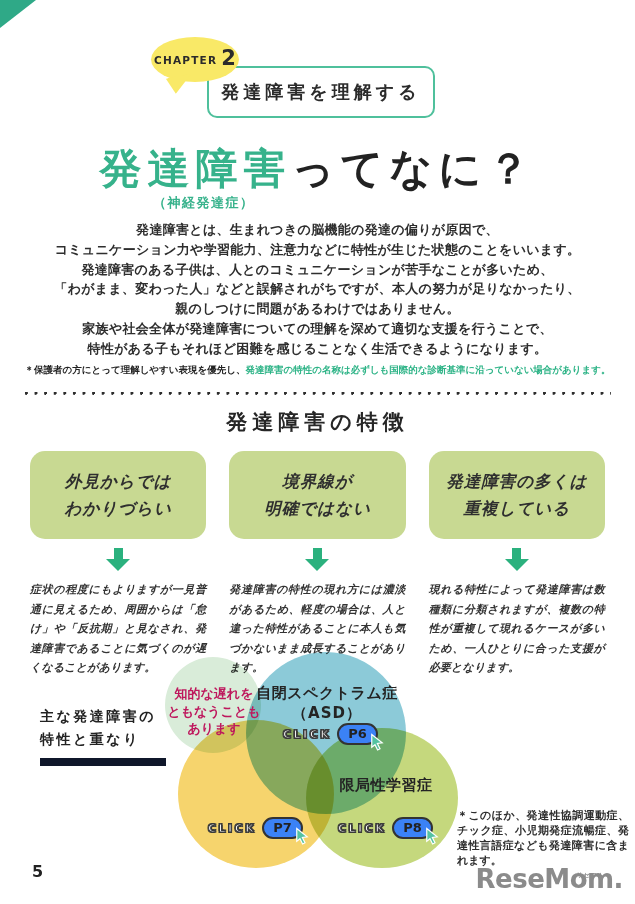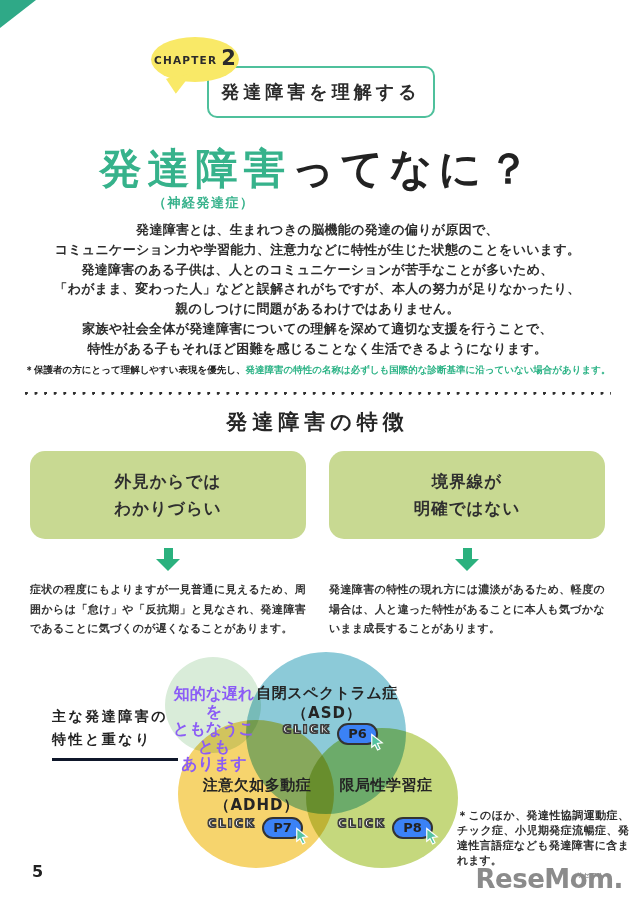--- a/index.html
+++ b/index.html
@@ -34,51 +34,51 @@
     font-size:9.5px;font-weight:700;color:#222;font-family:Liberation Serif, serif;}
   .intro-foot .green{color:#2cb386;}
   
   .dots{position:absolute;top:391px;left:24px;right:24px;height:5px;
     background-image:radial-gradient(circle at 2.2px 2.2px,#2c2c2c 1.4px,transparent 1.7px);
     background-size:9.6px 5px;background-repeat:repeat-x;}
   .section-title{position:absolute;top:408px;left:0;right:0;text-align:center;
     font-size:21px;font-weight:900;letter-spacing:5px;color:#262626;}
   
   .features{position:absolute;top:451px;left:30px;right:30px;display:flex;gap:23px;}
-  .feature{flex:1;min-width:0;}
+  .feature{flex:1;min-width:0;font-style:italic;}
   .feature-head{height:88px;background:#c8d992;border-radius:15px;display:flex;flex-direction:column;
     align-items:center;justify-content:center;font-size:16.5px;font-weight:800;line-height:27px;
     color:#2f2f2f;letter-spacing:1px;text-align:center;}
   .arrow{width:24px;margin:9px auto 9px;}
   .arrow .shaft{width:9px;height:11px;background:#2bb17e;margin:0 auto;}
   .arrow .head{width:0;height:0;border-left:12px solid transparent;border-right:12px solid transparent;
     border-top:12px solid #2bb17e;}
   .feature-body{font-size:11px;line-height:19.5px;font-weight:600;color:#333;
     text-align:justify;letter-spacing:0.2px;}
   
   .circle{position:absolute;border-radius:50%;mix-blend-mode:multiply;}
   .c-mint{left:165px;top:657px;width:96px;height:96px;background:#d9ecd9;}
   .c-blue{left:246px;top:652px;width:160px;height:162px;background:#8ccad8;}
   .c-yellow{left:178px;top:720px;width:156px;height:148px;background:#f6d46d;}
   .c-green{left:306px;top:728px;width:152px;height:140px;background:#c5d87d;}
   .venn-label{position:absolute;text-align:center;font-weight:800;color:#242424;z-index:4;}
   .bubble-note{position:absolute;left:166px;top:685px;width:96px;text-align:center;
-    font-size:16px;font-weight:800;line-height:17.5px;color:#8b5cf6;z-index:4;}
+    font-size:13px;font-weight:800;line-height:17.5px;color:#be185d;z-index:4;}
   .lbl-main{font-size:15px;letter-spacing:0.5px;line-height:19px;}
   .lbl-abbr{font-size:15px;letter-spacing:1px;line-height:20px;}
-  .click-row{position:absolute;display:flex;align-items:flex-start;gap:6px;z-index:5;cursor:pointer;}
+  .click-row{position:absolute;display:flex;align-items:center;gap:6px;z-index:5;cursor:pointer;}
   .click-word{font-size:11px;font-weight:900;letter-spacing:2.5px;color:#fff;
     -webkit-text-stroke:1.1px #3a3a3a;
     text-shadow:1px 1px 0 #3a3a3a,-1px 1px 0 #3a3a3a,1px -1px 0 #3a3a3a,-1px -1px 0 #3a3a3a;}
   .pill{position:relative;background:#3b82f6;border:2px solid #333;border-radius:12px;
     padding:1px 9px 2px;font-size:13px;font-weight:800;color:#222;}
   .cursor{position:absolute;right:-10px;bottom:-11px;}
   
-  .side-label{position:absolute;left:52px;top:705px;width:126px;font-size:14px;font-weight:800;
-    letter-spacing:2.5px;line-height:23px;color:#222;padding-bottom:7px;border-bottom:3px solid #0f172a;}
+  .side-label{position:absolute;left:40px;top:705px;width:126px;font-size:14px;font-weight:800;
+    letter-spacing:2.5px;line-height:23px;color:#222;padding-bottom:7px;border-bottom:8px solid #0f172a;}
   
   .venn-foot{position:absolute;left:457px;top:808px;width:172px;font-size:11px;line-height:15px;
     font-weight:700;color:#2e2e2e;text-align:justify;}
   
   .page-num{position:absolute;left:32px;top:862px;font-size:16px;font-weight:800;color:#222;}
   .logo{position:absolute;right:12px;top:864px;color:#8b8b8b;font-weight:800;font-size:26px;
     letter-spacing:-0.5px;line-height:30px;}
   .logo-ruby{position:absolute;top:-4px;right:18px;font-size:6px;letter-spacing:1px;font-weight:700;color:#8b8b8b;}
 </style>
 </head>
@@ -135,20 +135,31 @@
     <div class="feature">
       <div class="feature-head">
         <span>境界線が</span>
         <span>明確ではない</span>
       </div>
       <div class="arrow">
         <div class="shaft"></div>
           <div class="head"></div>
       </div>
       <div class="feature-body">発達障害の特性の現れ方には濃淡があるため、軽度の場合は、人と違った特性があることに本人も気づかないまま成長することがあります。</div>
+    </div>
+    <div class="feature">
+      <div class="feature-head">
+        <span>発達障害の多くは</span>
+        <span>重複している</span>
+      </div>
+      <div class="arrow">
+        <div class="shaft"></div>
+          <div class="head"></div>
+      </div>
+      <div class="feature-body">現れる特性によって発達障害は数種類に分類されますが、複数の特性が重複して現れるケースが多いため、一人ひとりに合った支援が必要となります。</div>
     </div>
   </div>
 
   <div class="circle c-mint"></div>
   <div class="circle c-blue"></div>
   <div class="circle c-yellow"></div>
   <div class="circle c-green"></div>
 
   <div class="bubble-note">
     <div>知的な遅れを</div>
@@ -165,24 +176,20 @@
     <span class="pill">
       <span>P6</span>
       <span class="cursor">
         <svg width="18" height="18" viewBox="0 0 24 24">
             <path d="M5 2 L19 13 L12.5 14 L16 21 L12.8 22.6 L9.3 15.6 L5 19 Z" fill="#54c2a1" stroke="#fff" stroke-width="1.6"></path>
           </svg>
       </span>
     </span>
   </div>
 
-  <div class="venn-label" style="left:182px;top:776px;width:150px;">
-    <div class="lbl-main">注意欠如多動症</div>
-    <div class="lbl-abbr">（ADHD）</div>
-  </div>
   <div class="click-row" style="left:208px;top:817px;">
     <span class="click-word">CLICK</span>
     <span class="pill">
       <span>P7</span>
       <span class="cursor">
         <svg width="18" height="18" viewBox="0 0 24 24">
             <path d="M5 2 L19 13 L12.5 14 L16 21 L12.8 22.6 L9.3 15.6 L5 19 Z" fill="#54c2a1" stroke="#fff" stroke-width="1.6"></path>
           </svg>
       </span>
     </span>

